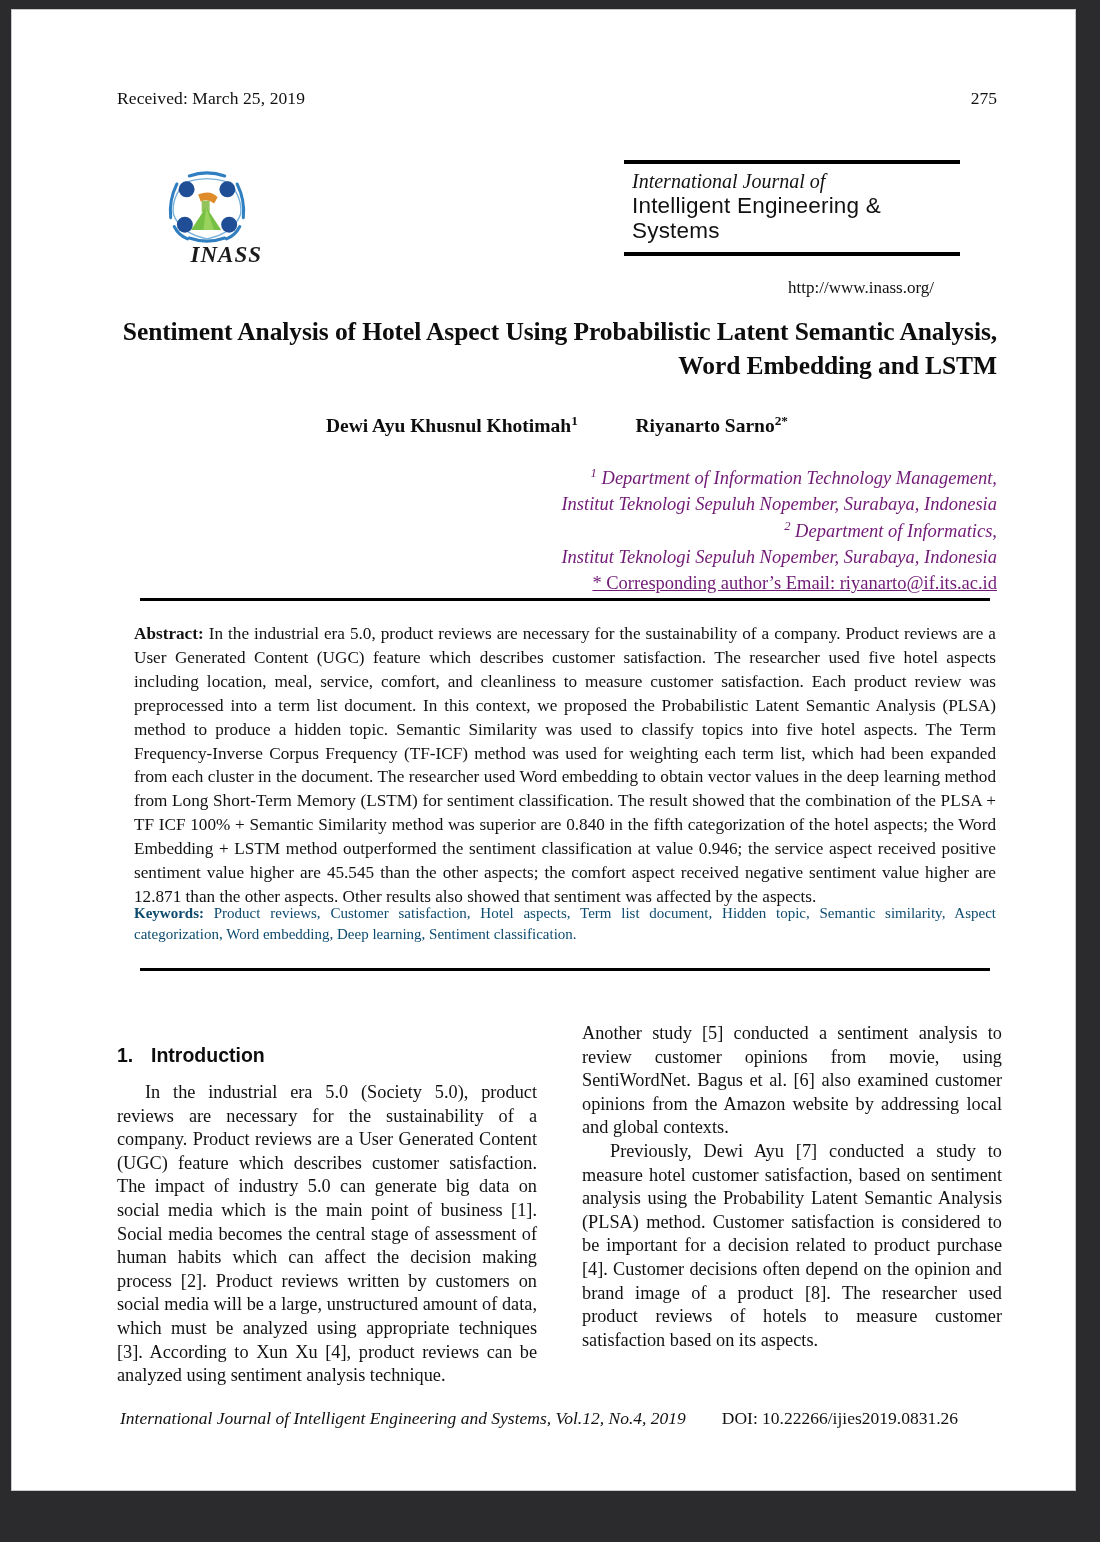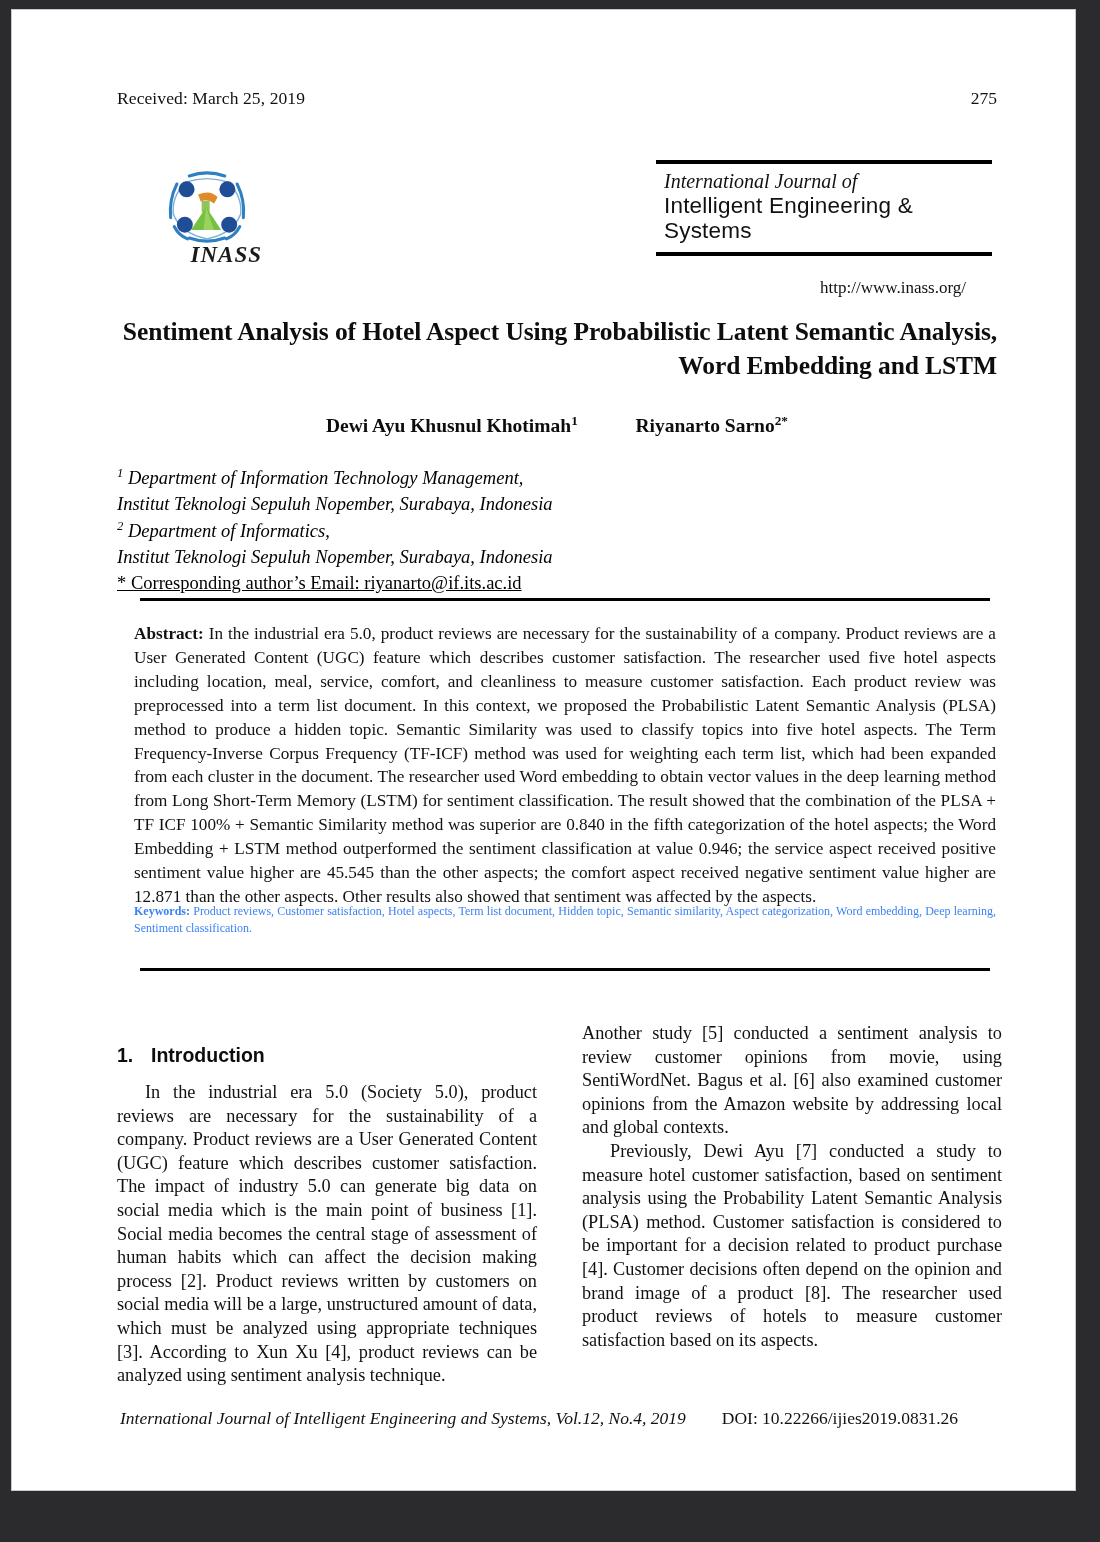--- a/index.html
+++ b/index.html
@@ -54,21 +54,21 @@
     font-style: italic;
     font-weight: bold;
     font-size: 23px;
     letter-spacing: 1px;
     color: #1a1a1a;
     margin-top: -4px;
   }
 
   .journal-block {
     position: absolute;
-    left: 644px; top: 150px;
+    left: 612px; top: 150px;
     width: 336px;
   }
   .rule-thick-top { height: 4px; background: #000; width: 336px; }
   .rule-thick-bot { height: 4px; background: #000; width: 336px; margin-top: 2px; }
   .jtitle-1 {
     font-family: "Liberation Serif", serif;
     font-style: italic;
     font-size: 20px;
     color: #111;
     padding: 7px 0 0 8px;
@@ -116,26 +116,26 @@
     font-size: 19.5px;
     color: #0d0d0d;
   }
   .authors .gap { display: inline-block; width: 48px; }
   sup { font-size: 0.68em; vertical-align: super; line-height: 0; }
 
   .affil {
     position: absolute;
     left: 105px; top: 455px;
     width: 880px;
-    text-align: left;
+    text-align: right;
     font-family: "Liberation Serif", serif;
     font-style: italic;
     font-size: 18.5px;
     line-height: 1.42;
-    color: #000000;
+    color: #701a75;
   }
   .affil .corresp {
     font-style: normal;
     font-size: 18.5px;
     text-decoration: underline;
   }
 
   
   .rule-abs-top {
     position: absolute;
@@ -156,24 +156,24 @@
     line-height: 1.39;
     text-align: justify;
     color: #111;
   }
   .abstract b, .keywords b { font-weight: bold; }
   .keywords {
     position: absolute;
     left: 122px; top: 893px;
     width: 862px;
     font-family: "Liberation Serif", serif;
-    font-size: 12px;
+    font-size: 15px;
     line-height: 1.39;
     text-align: justify;
-    color: #3b82f6;
+    color: #0c4a6e;
   }
 
   
   .body-cols {
     position: absolute;
     left: 105px; top: 1012px;
     width: 885px;
     height: 355px;
     display: flex;
     gap: 45px;

